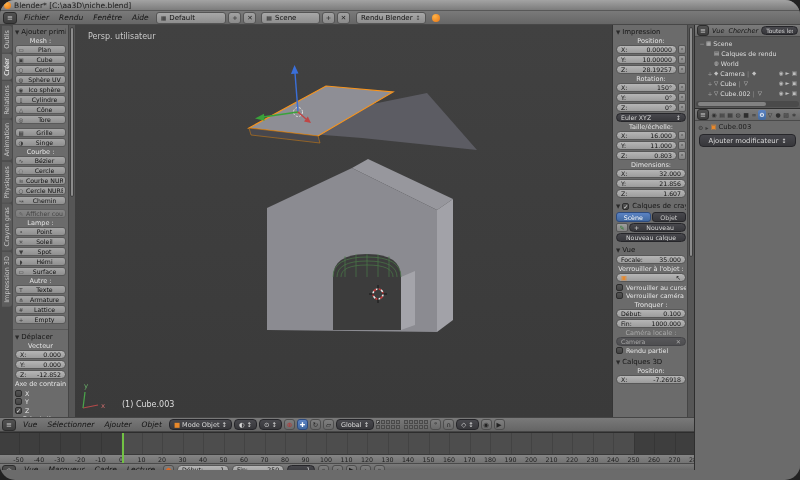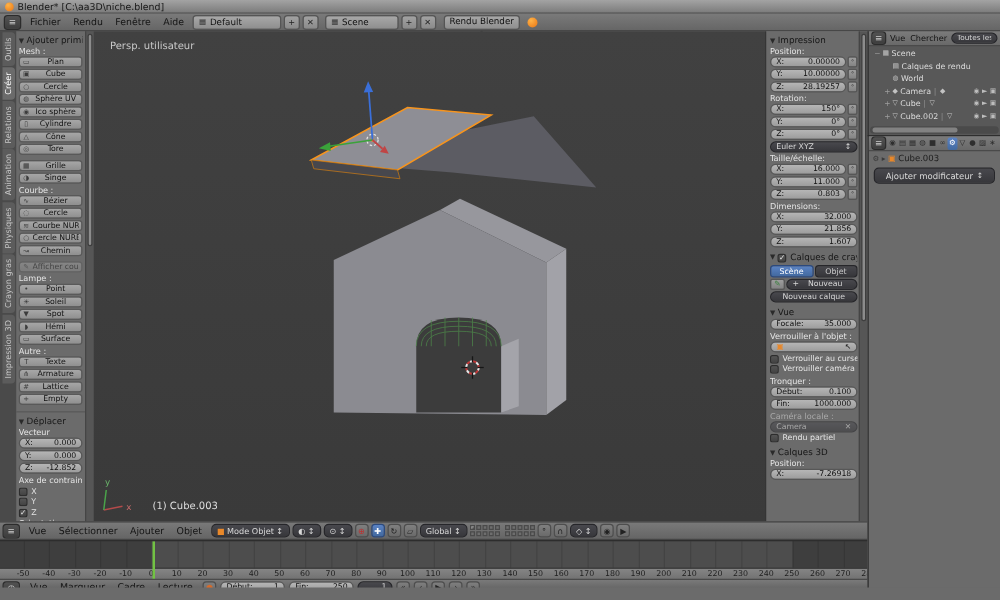--- a/index.html
+++ b/index.html
@@ -1,48 +1,48 @@
 <!DOCTYPE html>
 <html><head>
 <meta charset="utf-8">
 <style>
   html,body{margin:0;padding:0;background:#222;}
   #screen{position:relative;width:800px;height:480px;overflow:hidden;
     font-family:"DejaVu Sans",sans-serif;font-size:8px;color:#1c1c1c;
-    background:#6b6b6b;cursor:default;}
+    background:#6b6b6b;cursor:default;border-radius:15px;}
   .abs{position:absolute;}
   
   #titlebar{left:0;top:0;width:800px;height:11px;background:linear-gradient(#a3a3a3,#7c7c7c);
     border-bottom:1px solid #585858;display:flex;align-items:center;gap:3px;padding-left:4px;box-sizing:border-box;}
   #titlebar .logo{width:7px;height:7px;border-radius:50%;background:radial-gradient(circle at 35% 30%,#ffb347,#e87413);}
   #titlebar .t{font-size:7.5px;color:#171717;}
   
   #infobar{left:0;top:11px;width:800px;height:14px;background:linear-gradient(#7a7a7a,#666);
     border-bottom:1px solid #474747;display:flex;align-items:center;gap:2px;padding:0 3px;box-sizing:border-box;}
-  .menu{padding:0 5px;font-size:7.5px;color:#141414;}
+  .menu{padding:0 5px;font-size:7.5px;color:#141414;font-style:italic;}
   .minibtn{display:inline-flex;align-items:center;justify-content:center;height:10px;min-width:12px;
     background:linear-gradient(#525252,#3d3d3d);border:1px solid #2c2c2c;border-radius:3px;color:#cfcfcf;font-size:7px;}
   .field-light{display:inline-flex;align-items:center;height:10px;background:linear-gradient(#a8a8a8,#8e8e8e);
     border:1px solid #555;border-radius:3px;padding:0 4px;font-size:7px;color:#111;gap:3px;}
   .sqbtn{display:inline-flex;align-items:center;justify-content:center;width:11px;height:10px;
     background:linear-gradient(#a2a2a2,#8a8a8a);border:1px solid #555;border-radius:3px;font-size:6.5px;color:#222;}
   #stats{font-size:7px;color:#ebebeb;white-space:nowrap;margin-left:4px;}
   
   #toolshelf{left:0;top:25px;width:75px;height:392px;background:#4e4e4e;}
   #ts-tabs{position:absolute;left:0;top:0;width:13px;bottom:0;background:#4a4a4a;}
   .ts-tab{writing-mode:vertical-rl;transform:rotate(180deg);background:#5c5c5c;color:#c7c7c7;
     font-size:6.5px;padding:4px 1px;margin:1px 0 1px 2px;border-radius:3px 0 0 3px;text-align:center;}
   .ts-tab.active{background:#6b6b6b;color:#fff;}
   #ts-panel{position:absolute;left:13px;top:0;width:55px;height:305px;background:#6b6b6b;padding:2px 2px 0 2px;
     box-sizing:border-box;overflow:hidden;border-bottom:1px solid #585858;}
   #ts-move{position:absolute;left:13px;top:305px;width:55px;bottom:0;background:#6b6b6b;padding:2px 2px 0 2px;
     box-sizing:border-box;overflow:hidden;}
   .panel-h{font-size:7px;color:#161616;height:10px;line-height:10px;white-space:nowrap;overflow:hidden;}
   .panel-h .exp{margin-right:2px;font-size:5.5px;color:#2a2a2a;}
-  .lbl{font-size:6.5px;color:#e4e4e4;height:8px;line-height:8px;white-space:nowrap;overflow:hidden;}
+  .lbl{font-size:6.5px;color:#e4e4e4;height:8px;line-height:8px;white-space:nowrap;overflow:hidden;text-align:center;}
   .lbl.dim{color:#a9a9a9;}
   .tbtn{height:9px;display:flex;align-items:center;gap:2px;padding:0 2px;margin-bottom:1px;
     background:linear-gradient(#a7a7a7,#8f8f8f);border:1px solid #595959;border-radius:3px;
     font-size:6.2px;color:#111;box-sizing:border-box;white-space:nowrap;overflow:hidden;}
   .tbtn .ic{font-size:5.5px;color:#3c3c3c;width:6px;text-align:center;flex:none;}
   .tbtn .t{flex:1;text-align:center;overflow:hidden;}
   .tbtn.disabled{opacity:.45;}
   .gap{height:3px;}
   
   .vscroll{position:absolute;width:6px;background:#565656;border-left:1px solid #454545;}
@@ -147,21 +147,21 @@
       <span style="min-width:52px;">Default</span>
     </span>
     <span class="sqbtn">+</span>
     <span class="sqbtn">✕</span>
     <span class="field-light" style="margin-left:3px;">
       <span style="font-size:6px;color:#333;">▦</span>
       <span style="min-width:40px;">Scene</span>
     </span>
     <span class="sqbtn">+</span>
     <span class="sqbtn">✕</span>
-    <span class="field-light" style="margin-left:4px;flex-direction:column;">
+    <span class="field-light" style="margin-left:4px;">
       <span>Rendu Blender</span>
       <span style="font-size:6px;color:#444;">↕</span>
     </span>
     <span class="logo" style="width:8px;height:8px;border-radius:50%;background:radial-gradient(circle at 35% 30%,#ffb347,#e87413);margin-left:4px;"></span>
   </div>
 
   <div id="toolshelf" class="abs">
     <div id="ts-tabs">
         <div class="ts-tab">Outils</div>
         <div class="ts-tab active">Créer</div>

